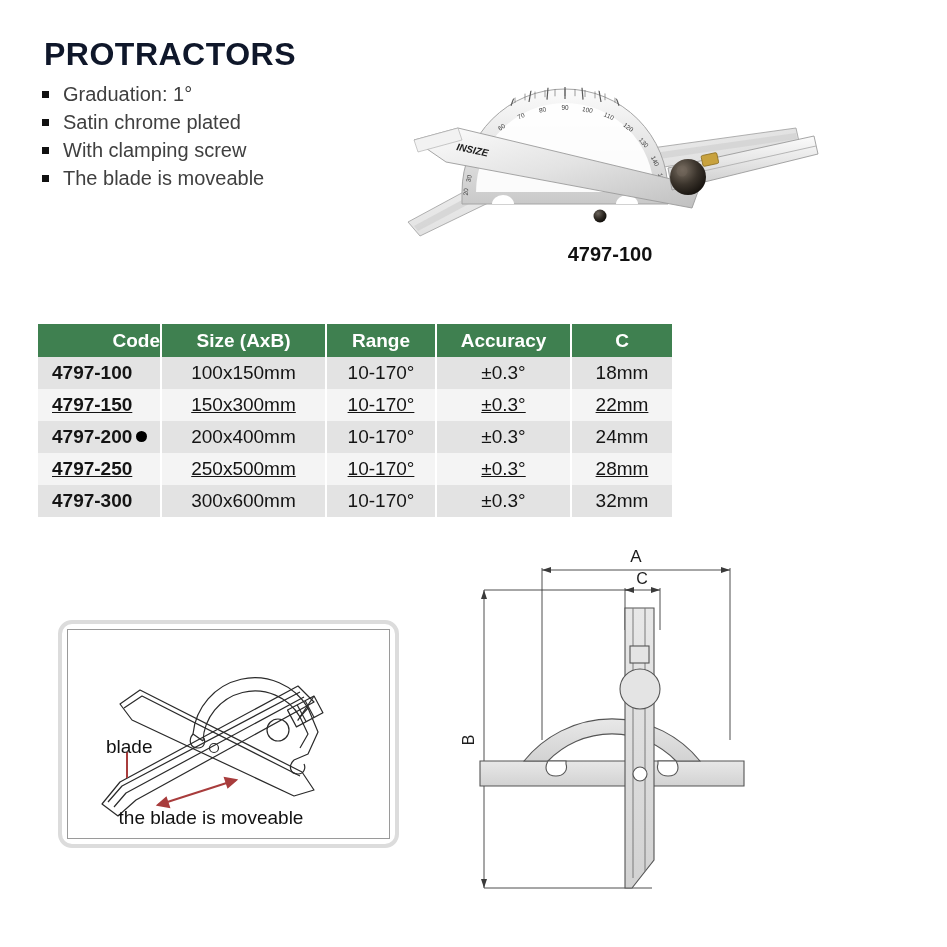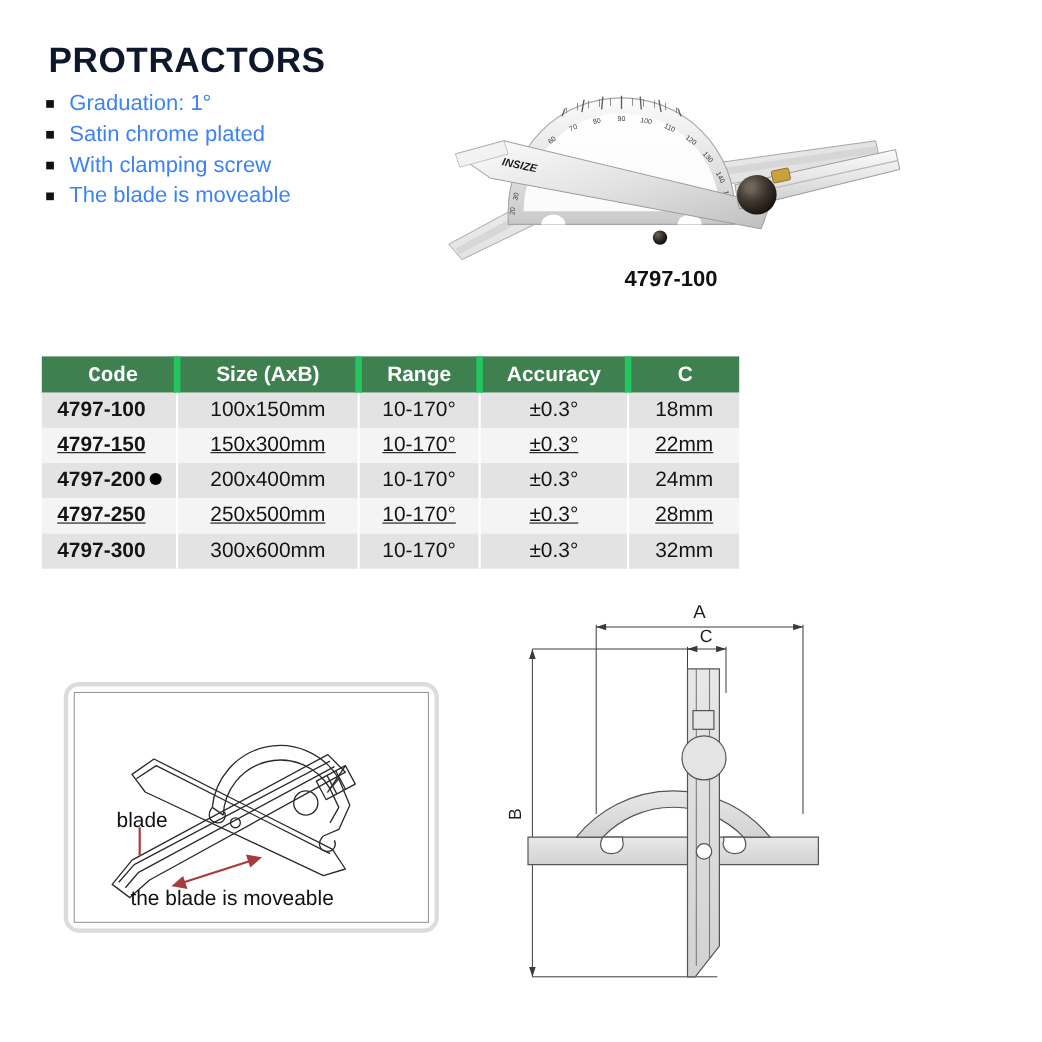--- a/index.html
+++ b/index.html
@@ -34,21 +34,21 @@
     top: 80px;
     list-style: none;
     margin: 0;
     padding: 0;
   }
   #feature-list li {
     position: relative;
     padding-left: 23px;
     font-size: 20px;
     line-height: 28px;
-    color: #3b82f6;
+    color: #404040;
     white-space: nowrap;
   }
   #feature-list li .bullet-square {
     position: absolute;
     left: 2px;
     top: 11px;
     width: 7px;
     height: 7px;
     background: #111111;
   }
@@ -88,29 +88,28 @@
     border-collapse: collapse;
     table-layout: fixed;
   }
   #spec-table th {
     background: #3f8050;
     color: #ffffff;
     font-size: 19px;
     font-weight: bold;
     height: 33px;
     text-align: center;
-    border-left: 6px solid #22c55e;
+    border-left: 2px solid #22c55e;
     border-right: 2px solid #ffffff;
     padding: 0;
   }
   #spec-table th:first-child {
     border-left: none;
-    text-align: center;
+    text-align: right;
     padding-left: 10px;
-    font-family: Liberation Mono, monospace;
   }
   #spec-table th:last-child { border-right: none; }
   #spec-table td {
     font-size: 19px;
     height: 32px;
     text-align: center;
     border-left: 2px solid #ffffff;
     border-right: 2px solid #ffffff;
     padding: 0;
     color: #141414;

